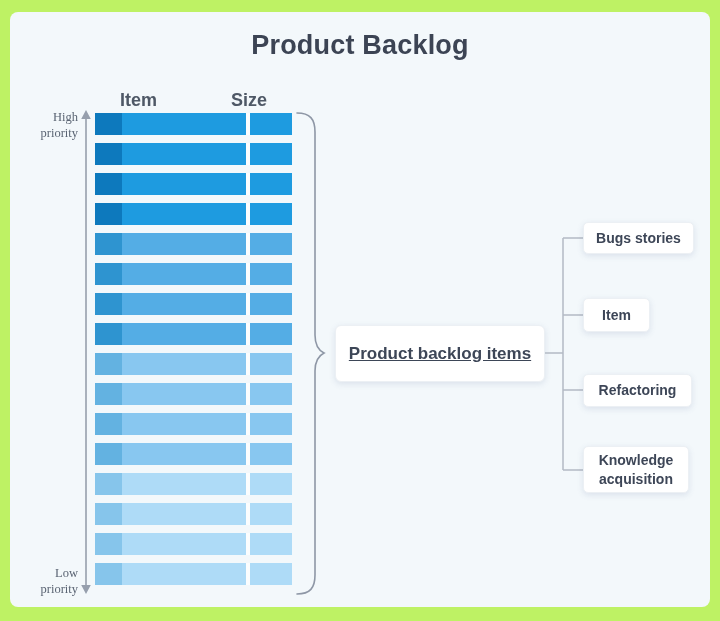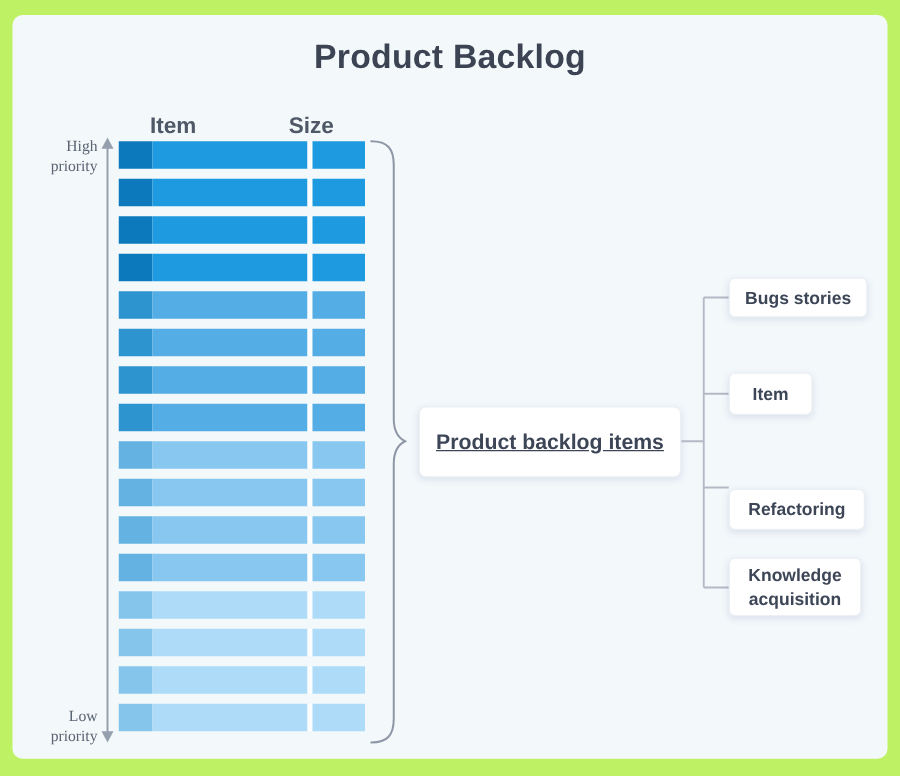--- a/index.html
+++ b/index.html
@@ -81,21 +81,21 @@
   .main-node {
     left: 335px; top: 325px;
     width: 210px; height: 57px;
     font-size: 17px;
     border-radius: 6px;
     text-decoration: underline;
   }
   .cat-node { font-size: 14px; text-align: center; line-height: 1.35; }
   .cat-0 { left: 583px; top: 222px; width: 111px; height: 32px; }
   .cat-1 { left: 583px; top: 298px; width: 67px;  height: 34px; }
-  .cat-2 { left: 583px; top: 374px; width: 109px; height: 33px; margin-top: 17px; }
+  .cat-2 { left: 583px; top: 374px; width: 109px; height: 33px; }
   .cat-3 { left: 583px; top: 446px; width: 106px; height: 47px; padding: 4px 8px; justify-content: flex-end; }
 </style>
 </head>
 <body>
 
 <div class="page">
 
   <div class="panel"></div>
 
   <div class="title">Product Backlog</div>

